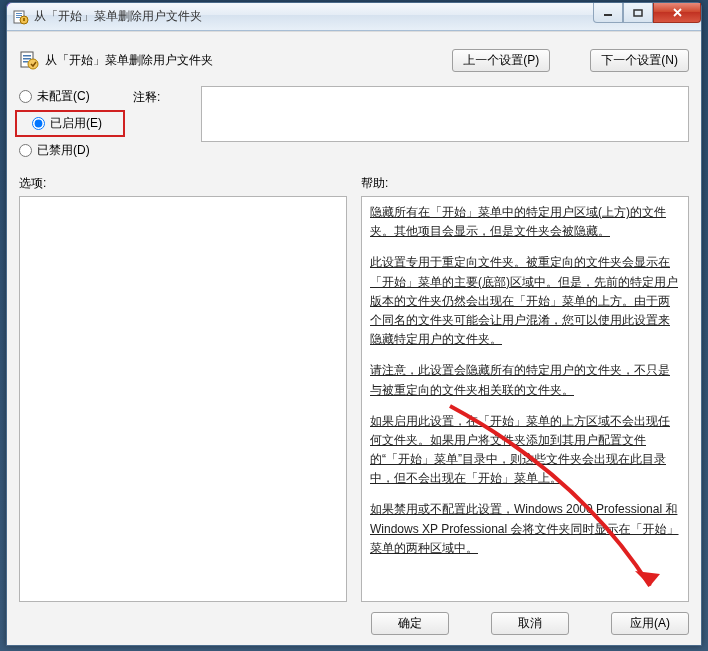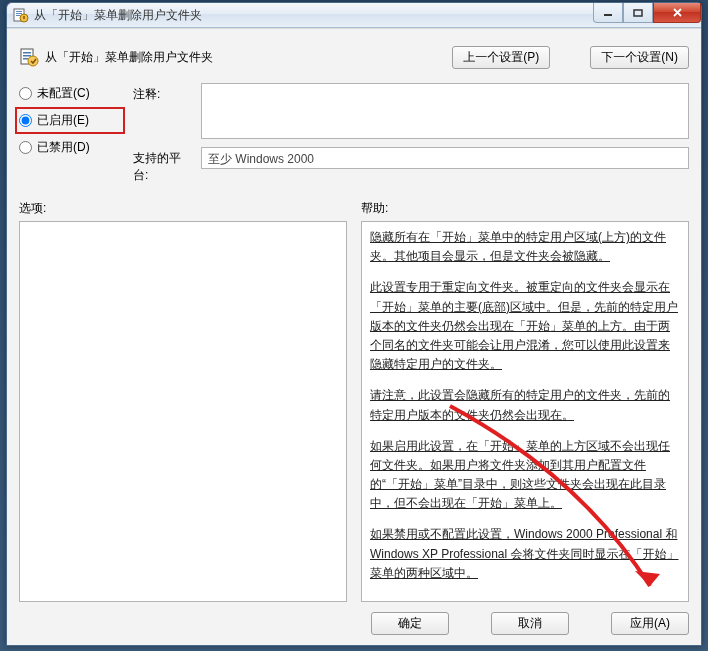--- a/index.html
+++ b/index.html
@@ -119,21 +119,21 @@
     display: flex;
     align-items: center;
     gap: 5px;
   }
   .radio-row input[type=radio] {
     margin: 0;
     width: 13px; height: 13px;
   }
   .radio-highlight {
     border: 2px solid #d02020;
-    padding: 3px 4px 3px 2px;
+    padding: 3px 4px 3px 15px;
     margin: -5px -6px -5px -4px;
   }
   .form-col {
     flex: 1;
     display: flex;
     flex-direction: column;
     gap: 8px;
   }
   .form-row {
     display: flex;
@@ -287,38 +287,34 @@
           <input type="radio" name="state" style="">
           <span>已禁用(D)</span>
         </label>
       </div>
 
       <div class="form-col">
         <div class="form-row">
           <span class="form-label">注释:</span>
           <textarea class="comment-box" style=""></textarea>
         </div>
-        <div class="form-row">
-          <span class="form-label">支持的平台:</span>
-          <div class="platform-box">至少 Windows 2000</div>
-        </div>
       </div>
     </div>
 
     <div class="lower">
       <div class="col">
         <span class="col-caption">选项:</span>
         <div class="panel"></div>
       </div>
       <div class="col">
         <span class="col-caption">帮助:</span>
         <div class="panel">
           <p>隐藏所有在「开始」菜单中的特定用户区域(上方)的文件夹。其他项目会显示，但是文件夹会被隐藏。</p>
           <p>此设置专用于重定向文件夹。被重定向的文件夹会显示在「开始」菜单的主要(底部)区域中。但是，先前的特定用户版本的文件夹仍然会出现在「开始」菜单的上方。由于两个同名的文件夹可能会让用户混淆，您可以使用此设置来隐藏特定用户的文件夹。</p>
-          <p>请注意，此设置会隐藏所有的特定用户的文件夹，先前的特定用户版本的文件夹仍然会出现在。</p>
+          <p>请注意，此设置会隐藏所有的特定用户的文件夹，不只是与被重定向的文件夹相关联的文件夹。</p>
           <p>如果启用此设置，在「开始」菜单的上方区域不会出现任何文件夹。如果用户将文件夹添加到其用户配置文件的“「开始」菜单”目录中，则这些文件夹会出现在此目录中，但不会出现在「开始」菜单上。</p>
           <p>如果禁用或不配置此设置，Windows 2000 Professional 和 Windows XP Professional 会将文件夹同时显示在「开始」菜单的两种区域中。</p>
         </div>
       </div>
     </div>
 
     <div class="footer">
       <button class="std-btn">确定</button>
       <button class="std-btn">取消</button>
       <button class="std-btn">应用(A)</button>

